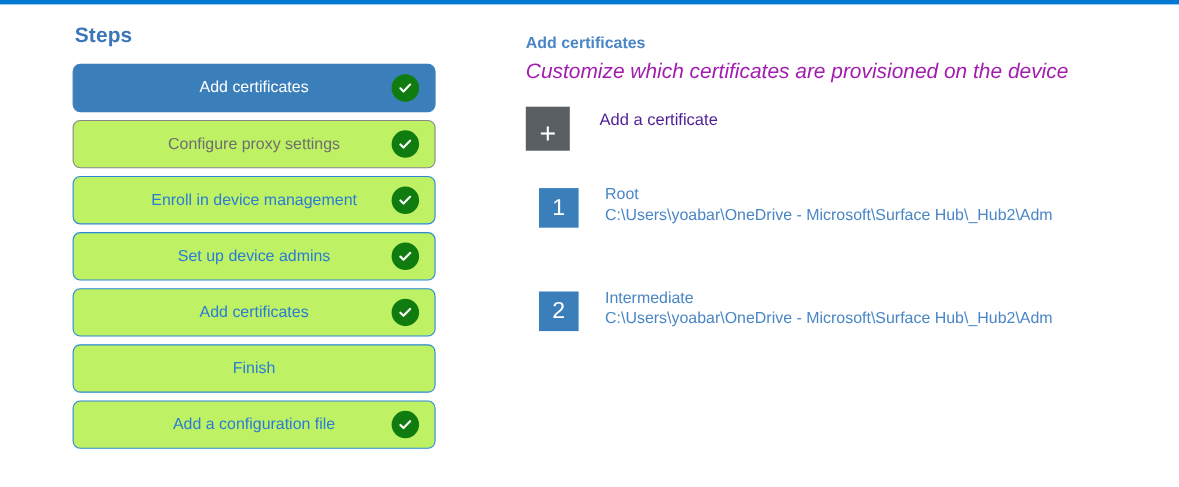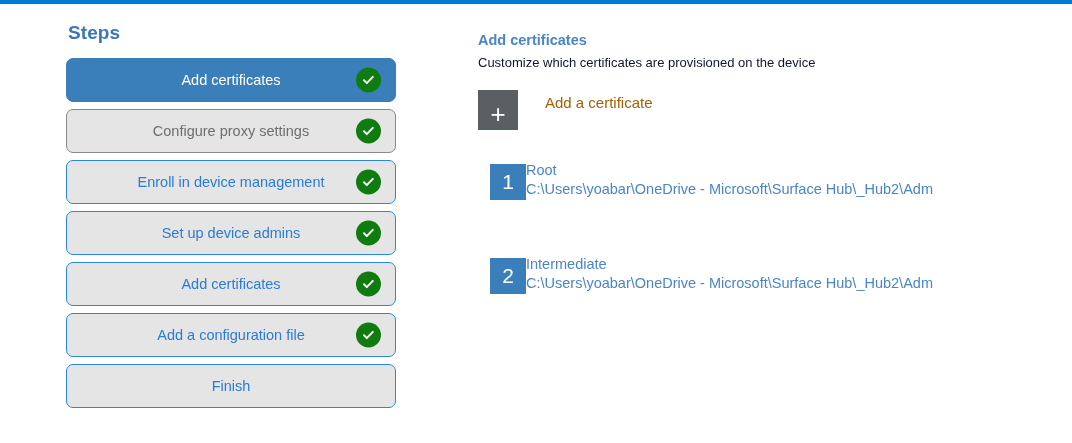--- a/index.html
+++ b/index.html
@@ -59,21 +59,21 @@
     width: 330px;
   }
   .step {
     position: relative;
     height: 44px;
     border-radius: 7px;
     display: flex;
     align-items: center;
     justify-content: center;
     font-size: 14.5px;
-    background: #e5e5e5;
+    background: #bef264;
     border: 1.4px solid #2b88d8;
     color: #2b7cd3;
     cursor: pointer;
     user-select: none;
   }
   .step.active {
     background: #3b7fba;
     border-color: #3b7fba;
     color: #ffffff;
   }
@@ -104,24 +104,25 @@
     flex: 1 1 auto;
     padding: 28px 0 0 8px;
   }
   .section-title {
     font-size: 14.5px;
     font-weight: bold;
     color: #4a86c5;
     margin: 0 0 7px 0;
   }
   .section-sub {
-    font-size: 13px;
-    color: #0f172a;
+    font-size: 19px;
+    color: #a21caf;
     margin: 0;
     font-weight: normal;
+    font-style: italic;
   }
 
   .add-row {
     display: flex;
     align-items: flex-start;
     margin-top: 20px;
     margin-bottom: 34px;
     width: max-content;
     cursor: pointer;
   }
@@ -134,21 +135,21 @@
     align-items: flex-end;
     justify-content: center;
     padding-bottom: 3px;
     font-size: 26px;
     line-height: 1;
     font-weight: 300;
     flex: 0 0 auto;
   }
   .add-label {
     font-size: 15px;
-    color: #a16207;
+    color: #4c1d95;
     margin-left: 27px;
     margin-top: 4px;
   }
 
   .install-head { margin-bottom: 0; }
   .install-sub { margin-bottom: 0; }
 
   .order-list {
     margin-top: 26px;
     display: flex;
@@ -167,20 +168,21 @@
     height: 36px;
     background: #3b7fba;
     color: #ffffff;
     font-size: 21px;
     display: flex;
     align-items: center;
     justify-content: center;
     flex: 0 0 auto;
   }
   .order-text {
+    margin-left: 24px;
     margin-top: -3px;
     line-height: 1.32;
   }
   .order-name {
     font-size: 14.5px;
     color: #4a86c5;
     display: block;
   }
   .order-path {
     font-size: 14.5px;
@@ -240,30 +242,30 @@
       <div class="step">
         <span class="step-label">Add certificates</span>
         <span class="check-badge">
           <svg width="15" height="15" viewBox="0 0 16 16">
               <path d="M3.2 8.3l3 3 6.4-6.6" fill="none" stroke="#ffffff" stroke-width="2.1" stroke-linecap="round" stroke-linejoin="round"></path>
             </svg>
         </span>
       </div>
 
       <div class="step">
+        <span class="step-label">Finish</span>
+      </div>
+
+      <div class="step">
         <span class="step-label">Add a configuration file</span>
         <span class="check-badge">
           <svg width="15" height="15" viewBox="0 0 16 16">
               <path d="M3.2 8.3l3 3 6.4-6.6" fill="none" stroke="#ffffff" stroke-width="2.1" stroke-linecap="round" stroke-linejoin="round"></path>
             </svg>
         </span>
-      </div>
-
-      <div class="step">
-        <span class="step-label">Finish</span>
       </div>
 
     </div>
   </div>
 
   <div class="detail-pane">
 
     <h3 class="section-title">Add certificates</h3>
     <p class="section-sub">Customize which certificates are provisioned on the device</p>
 

